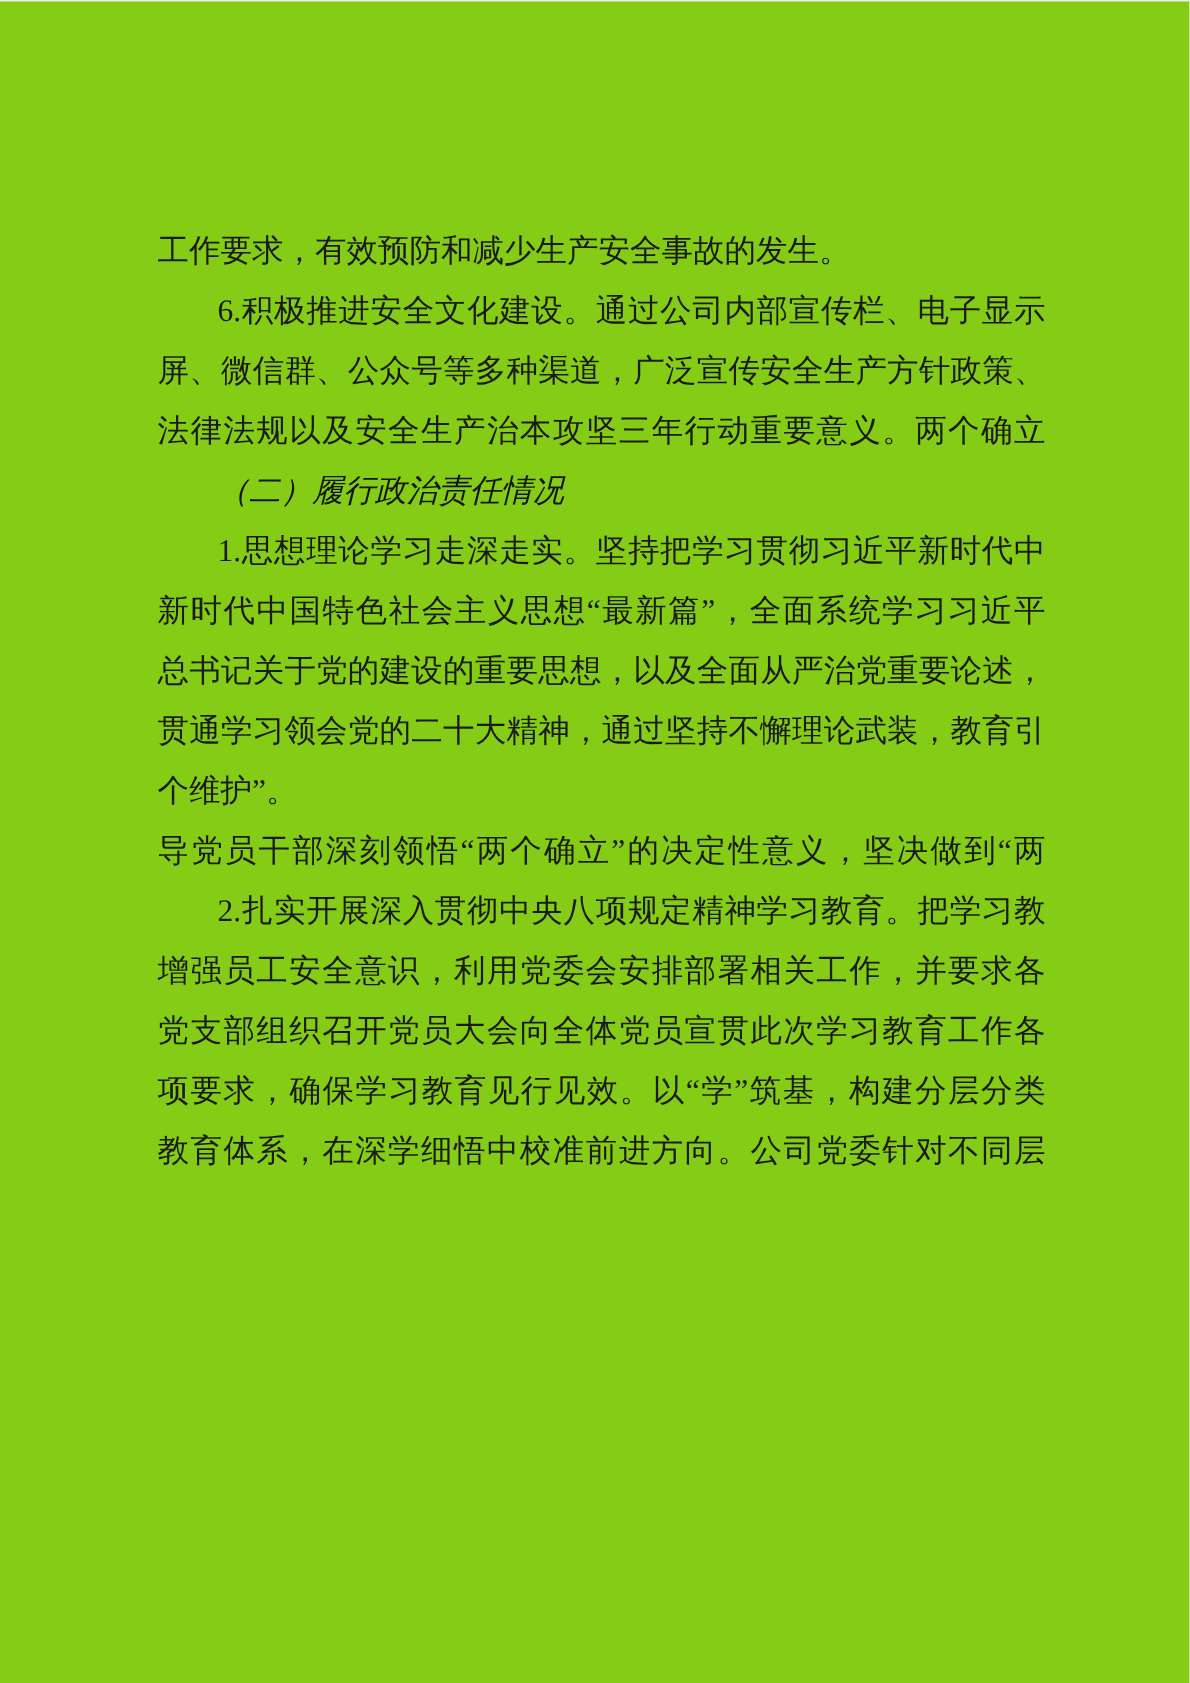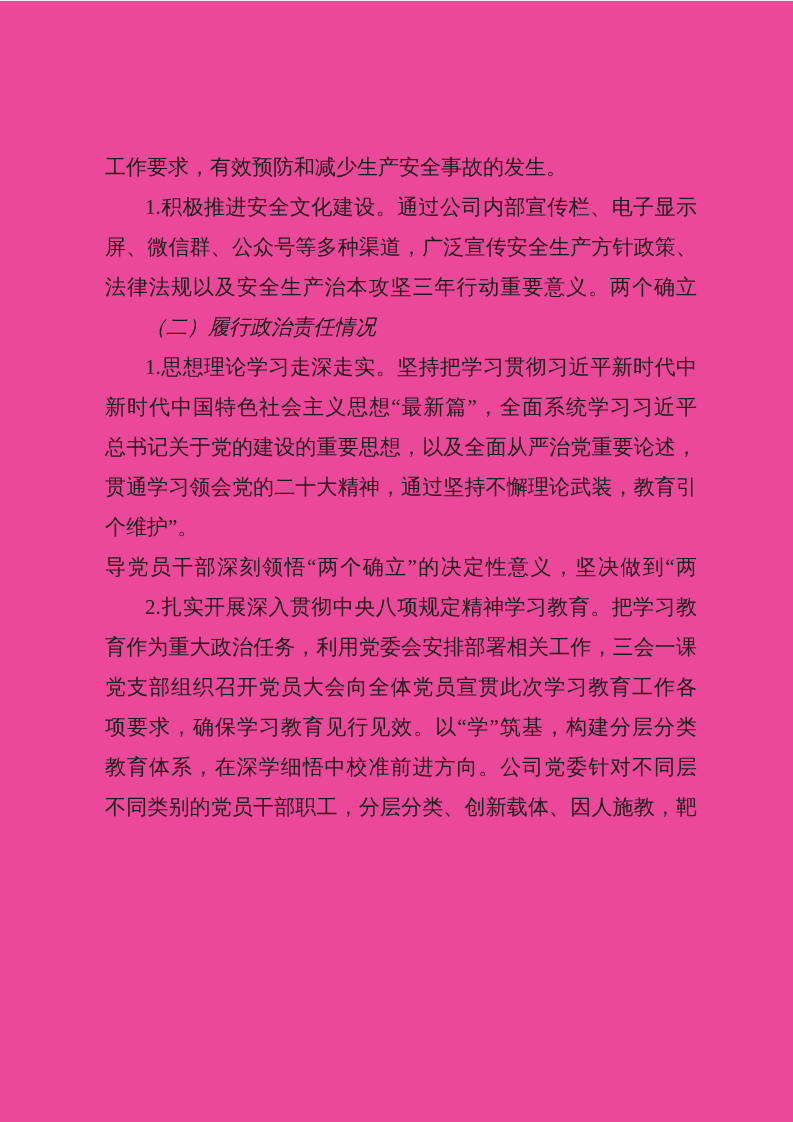--- a/index.html
+++ b/index.html
@@ -4,21 +4,21 @@
 <style>
   html, body {
     margin: 0;
     padding: 0;
     background: #ffffff;
   }
   .page {
     position: relative;
     width: 793px;
     height: 1122px;
-    background: #ec4899;
+    background: #84cc16;
     border-top: 1px solid #ececec;
     box-sizing: border-box;
     overflow: hidden;
     font-family: "Liberation Serif", "DejaVu Serif", serif;
   }
   .content {
     position: absolute;
     left: 105px;
     top: 146px;
     width: 592px;
@@ -45,30 +45,29 @@
     color: #151515;
     font-style: italic;
   }
 </style>
 </head>
 <body>
 
 <div class="page">
   <div class="content">
     <div class="line">工作要求，有效预防和减少生产安全事故的发生。</div>
-    <div class="line just indent">1.积极推进安全文化建设。通过公司内部宣传栏、电子显示</div>
+    <div class="line just indent">6.积极推进安全文化建设。通过公司内部宣传栏、电子显示</div>
     <div class="line just">屏、微信群、公众号等多种渠道，广泛宣传安全生产方针政策、</div>
     <div class="line just">法律法规以及安全生产治本攻坚三年行动重要意义。两个确立</div>
     <div class="line indent heading">（二）履行政治责任情况</div>
     <div class="line just indent">1.思想理论学习走深走实。坚持把学习贯彻习近平新时代中</div>
     <div class="line just">新时代中国特色社会主义思想“最新篇”，全面系统学习习近平</div>
     <div class="line just">总书记关于党的建设的重要思想，以及全面从严治党重要论述，</div>
     <div class="line just">贯通学习领会党的二十大精神，通过坚持不懈理论武装，教育引</div>
     <div class="line">个维护”。</div>
     <div class="line just">导党员干部深刻领悟“两个确立”的决定性意义，坚决做到“两</div>
     <div class="line just indent">2.扎实开展深入贯彻中央八项规定精神学习教育。把学习教</div>
-    <div class="line just">育作为重大政治任务，利用党委会安排部署相关工作，三会一课</div>
+    <div class="line just">增强员工安全意识，利用党委会安排部署相关工作，并要求各</div>
     <div class="line just">党支部组织召开党员大会向全体党员宣贯此次学习教育工作各</div>
     <div class="line just">项要求，确保学习教育见行见效。以“学”筑基，构建分层分类</div>
     <div class="line just">教育体系，在深学细悟中校准前进方向。公司党委针对不同层级、</div>
-    <div class="line just">不同类别的党员干部职工，分层分类、创新载体、因人施教，靶</div>
   </div>
 </div>
 
 </body></html>

